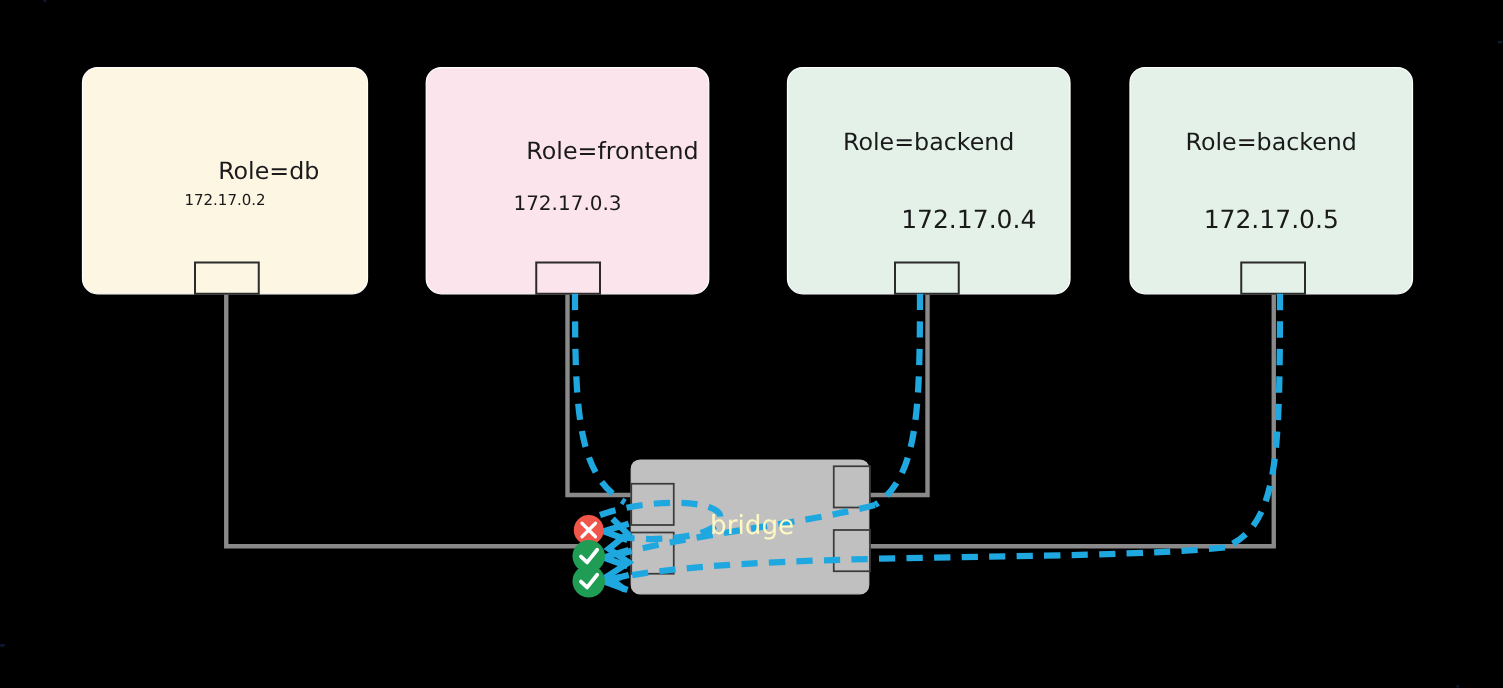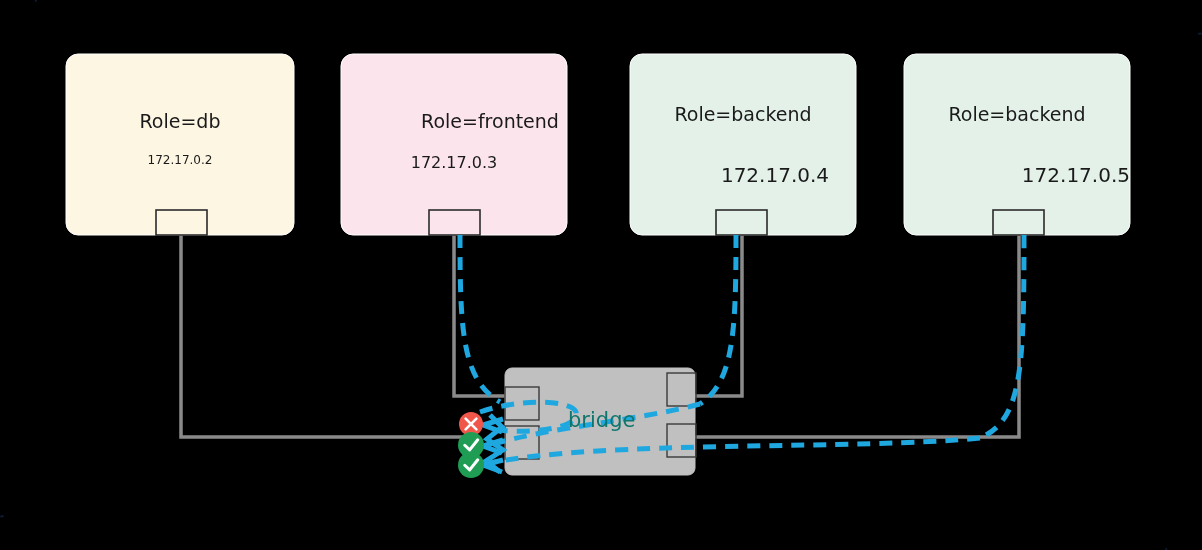--- a/index.html
+++ b/index.html
@@ -5,21 +5,21 @@
   html,body{margin:0;padding:0;background:#000;}
   body{width:1202px;height:550px;overflow:hidden;font-family:"DejaVu Sans",sans-serif;}
   #stage{position:relative;width:1202px;height:550px;background:#000;}
   #svgroot{position:absolute;left:0;top:0;width:1202px;height:550px;}
   .node-label{
     position:absolute;text-align:center;color:#1a1a1a;
     font-family:"DejaVu Sans",sans-serif;font-size:19px;line-height:1.25;
     pointer-events:none;white-space:nowrap;
   }
   .bridge-label{
-    position:absolute;color:#0f766e;font-family:"DejaVu Sans",sans-serif;
+    position:absolute;color:#fef9c3;font-family:"DejaVu Sans",sans-serif;
     font-size:21px;white-space:nowrap;
   }
 </style>
 </head>
 <body>
 
 <div id="stage">
   <svg id="svgroot" viewBox="0 0 1202 550">
     <g id="corner-artifacts">
         <path d="M 6.0 -26.0 A 30 30 0 0 1 36.0 4.0" fill="none" stroke="#0c1a33" stroke-width="2" stroke-dasharray="2 5" stroke-linecap="round"></path>
@@ -81,23 +81,23 @@
           <circle cx="471" cy="445" r="13" fill="#1f9d55"></circle>
           <path d="M 464.76 445.26 L 469.7 449.94 L 477.76 439.8" fill="none" stroke="#ffffff" stroke-width="3" stroke-linecap="round" stroke-linejoin="round"></path>
         </g>
         <g>
           <circle cx="471" cy="465" r="13" fill="#1f9d55"></circle>
           <path d="M 464.76 465.26 L 469.7 469.94 L 477.76 459.8" fill="none" stroke="#ffffff" stroke-width="3" stroke-linecap="round" stroke-linejoin="round"></path>
         </g>
       </g>
   </svg>
   <div id="labels">
-      <div class="node-label" style="left: 66px; top: 110px; width: 228px;">Role=db</div>
+      <div class="node-label" style="left: 66px; top: 126px; width: 228px; padding-left: 35px;">Role=db</div>
       <div class="node-label" style="left: 66px; top: 153px; width: 228px; font-size: 12px;">172.17.0.2</div>
       <div class="node-label" style="left: 341px; top: 110px; width: 226px; padding-left: 36px;">Role=frontend</div>
       <div class="node-label" style="left: 341px; top: 153px; width: 226px; font-size: 16px;">172.17.0.3</div>
       <div class="node-label" style="left: 630px; top: 103px; width: 226px;">Role=backend</div>
       <div class="node-label" style="left: 630px; top: 163px; width: 226px; font-size: 20px; padding-left: 32px;">172.17.0.4</div>
       <div class="node-label" style="left: 904px; top: 103px; width: 226px;">Role=backend</div>
-      <div class="node-label" style="left: 904px; top: 163px; width: 226px; font-size: 20px; text-align: right;">172.17.0.5</div>
+      <div class="node-label" style="left: 904px; top: 163px; width: 226px; font-size: 20px;">172.17.0.5</div>
       <div class="bridge-label" style="left: 568px; top: 408px;">bridge</div>
     </div>
 </div>
 
 </body></html>

